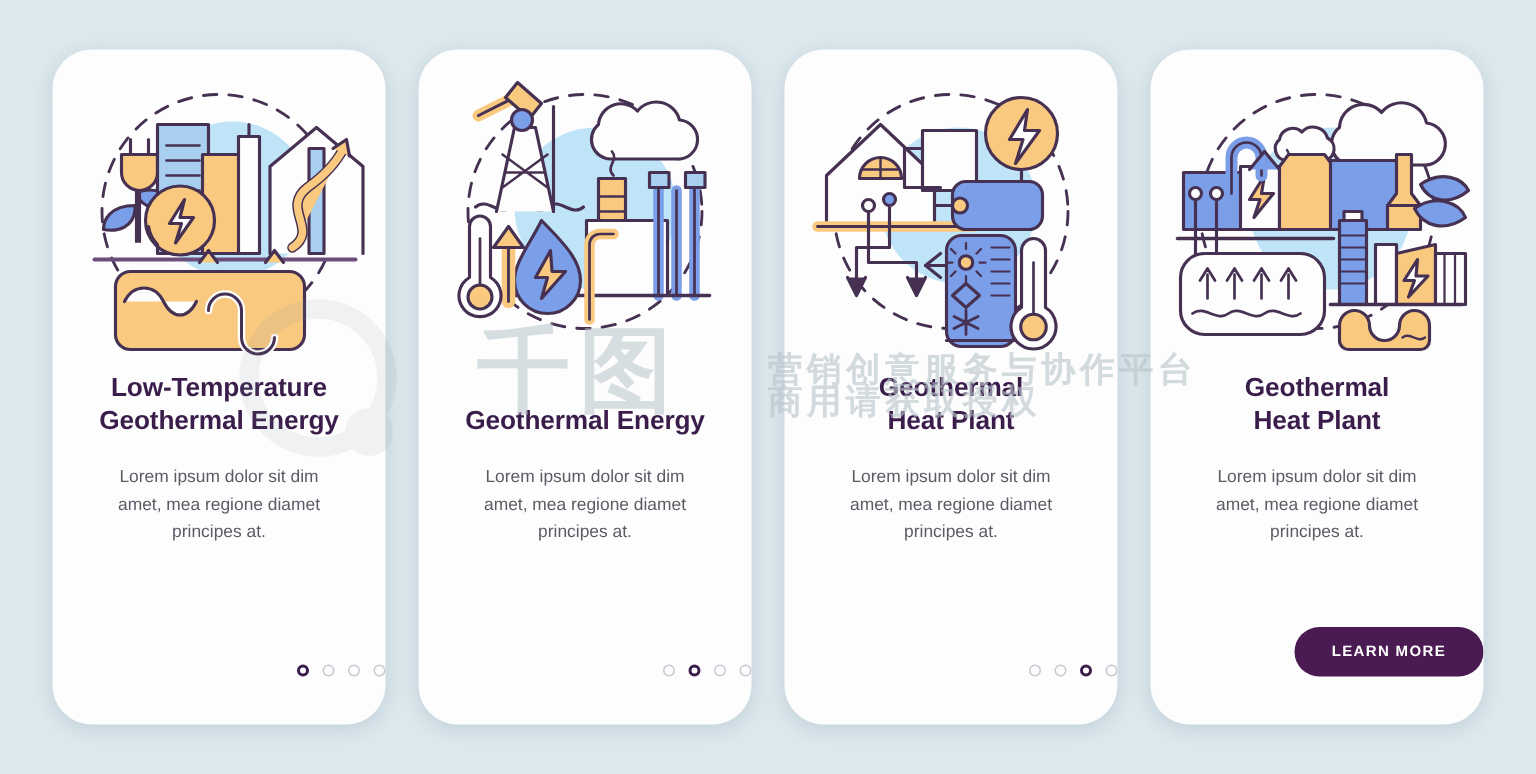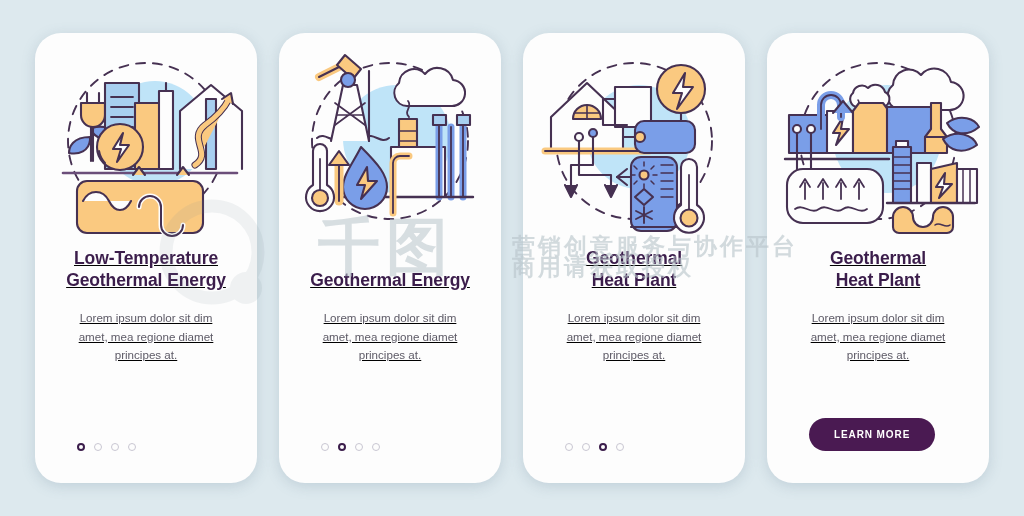--- a/index.html
+++ b/index.html
@@ -21,21 +21,20 @@
   .card{
     width:222px;height:450px;
     background:#fdfdfd;
     border-radius:26px;
     box-shadow:0 3px 14px rgba(90,120,140,.22);
     position:relative;
     display:flex;flex-direction:column;
     align-items:center;
     overflow:hidden;
     flex:0 0 auto;
-    text-decoration:underline;
   }
   .illus{
     width:206px;height:200px;
     margin-top:8px;
     position:relative;
   }
   .illus svg{display:block;width:100%;height:100%;}
   .title{
     margin-top:6px;
     font-size:17.5px;
@@ -50,21 +49,21 @@
     margin-top:17px;
     font-size:11.6px;
     line-height:1.62;
     text-align:center;
     color:#5d5a66;
     padding:0 38px;
   }
   .footer{
     position:absolute;
     bottom:32px;left:0;right:0;
-    display:flex;justify-content:flex-start;align-items:center;padding-left:42px;
+    display:flex;justify-content:flex-end;align-items:center;
   }
   .dots{display:flex;gap:9px;align-items:center;}
   .dot{
     width:8px;height:8px;border-radius:50%;
     border:1.6px solid #c9c7d2;
     box-sizing:border-box;
   }
   .dot.active{border:2.4px solid #3b1d4b;}
   .btn{
     background:#4a1a52;

